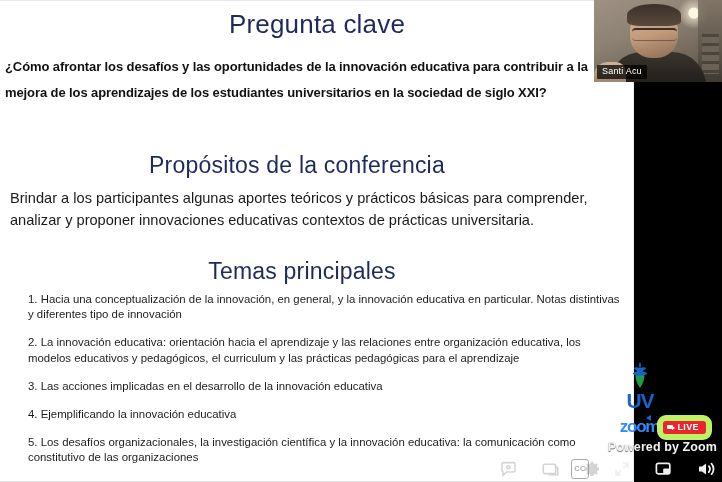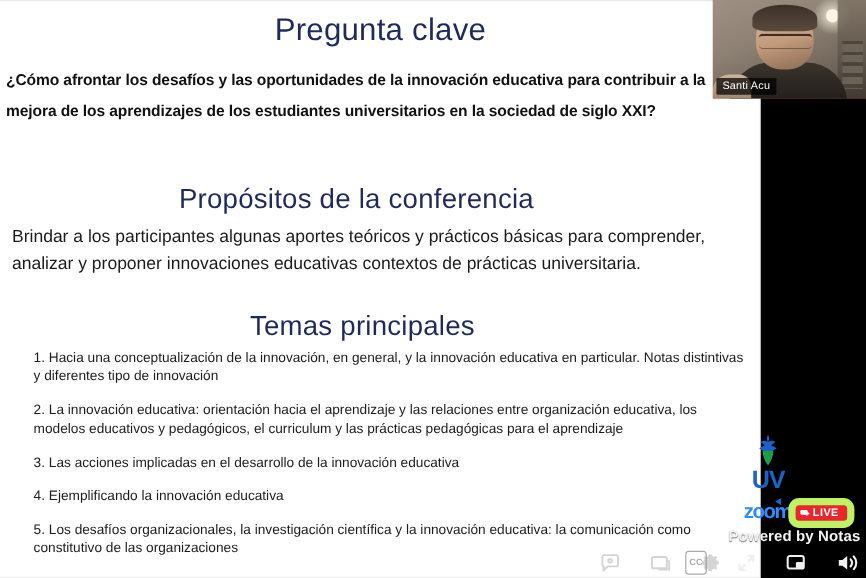--- a/index.html
+++ b/index.html
@@ -415,21 +415,21 @@
         <path d="M11 0c1.4 2.2 1.1 4.3 .2 6.1 2.3-1.4 4.7-1.1 6.1 .4-1.6 .5-2.9 1.6-3.6 3.1 2 .1 3.6 .9 4.6 2.3-2.1 .4-3.8 1.6-4.8 3.4h-5c-1-1.8-2.7-3-4.8-3.4 1-1.4 2.6-2.2 4.6-2.3C7.6 8.1 6.3 7 4.7 6.5 6.1 5 8.5 4.7 10.8 6.1 9.9 4.3 9.6 2.2 11 0z" fill="#1a63c8"></path>
         <path d="M6.6 13.6h8.8c.2 4.6-1.8 8.6-4.4 12.4-2.6-3.8-4.6-7.8-4.4-12.4z" fill="#1f9c4a"></path>
       </svg>
     </span>
     <span class="uv-word">UV</span>
     <span class="cam-chip"></span>
     <span class="zoom-word">zoom</span>
     <span class="live-badge">LIVE</span>
   </div>
 
-  <div id="powered">Powered by Notas</div>
+  <div id="powered">Powered by Zoom</div>
 
   <div id="controls-left">
     <span class="ic">
       <svg width="17" height="16" viewBox="0 0 17 16" fill="none" stroke="currentColor" stroke-width="1.6">
         <path d="M2 3.2A1.6 1.6 0 013.6 1.6h9.8A1.6 1.6 0 0115 3.2v6.2a1.6 1.6 0 01-1.6 1.6H6.6L3 14.2v-3.2a1.6 1.6 0 01-1-1.6z"></path>
         <circle cx="8.4" cy="6.3" r="1.5"></circle>
       </svg>
     </span>
     <span class="ic">
       <svg width="17" height="15" viewBox="0 0 17 15" fill="none" stroke="currentColor" stroke-width="1.6">

